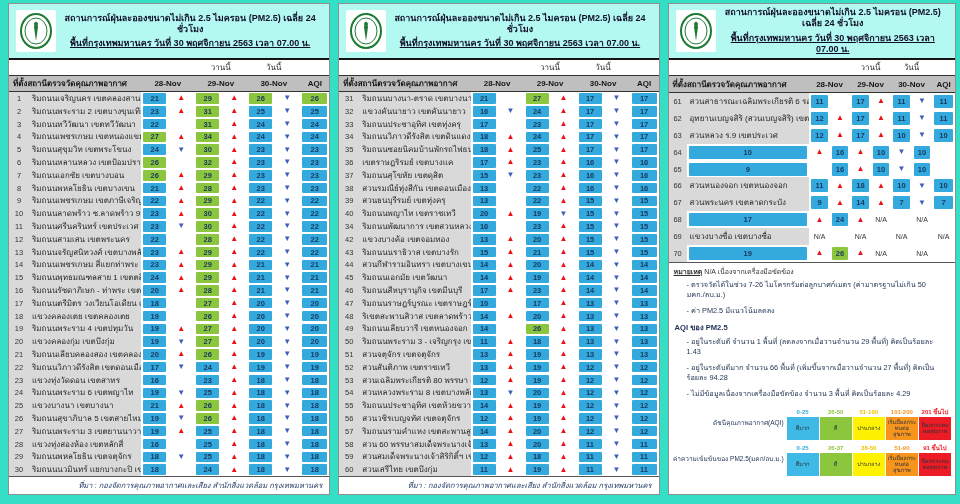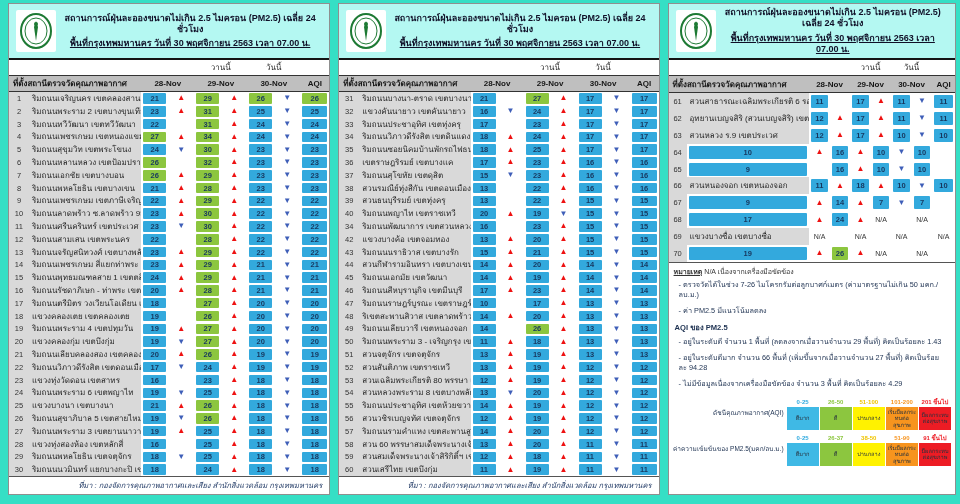--- a/index.html
+++ b/index.html
@@ -52,21 +52,21 @@
   .p3 .vbox{height:13px;}
   .vna{background:transparent !important;color:#333;font-weight:normal;font-size:7px;}
   .carr{display:flex;align-items:center;justify-content:center;font-size:8px;line-height:1;}
   .arr-up{color:#EE1111;} .arr-down{color:#3E5EB8;}
 
   
   .note{font-size:7px;color:#333;padding:3px 5px 1px;}
   .note u{font-weight:bold;}
   .summary{padding:2px 6px 0;}
   .sum-h{font-size:8px;font-weight:bold;color:#0d2a52;text-decoration:underline;margin:3px 0 4px;line-height:1.3;}
-  .sum-b{font-size:7.3px;color:#1c3050;margin:0 4px 6px;line-height:1.35;}
+  .sum-b{font-size:7.3px;color:#1c3050;margin:0 12px 6px;line-height:1.35;}
   .sum-sub{font-size:7.6px;font-weight:bold;color:#1c3050;margin:2px 0 4px;}
   .legend{margin:3px 4px 0 0;}
   .leg-row{display:flex;margin-bottom:4px;}
   .leg-label{width:118px;font-size:6.5px;color:#1c3050;text-align:right;padding:10px 3px 0 0;
     box-sizing:border-box;white-space:nowrap;overflow:hidden;}
   .leg-cells{flex:1;display:grid;grid-template-columns:repeat(5,1fr);column-gap:1px;}
   .leg-range{font-size:6px;font-weight:bold;text-align:center;height:9px;line-height:9px;white-space:nowrap;overflow:hidden;}
   .leg-box{height:21px;display:flex;align-items:center;justify-content:center;text-align:center;
     font-size:5.6px;color:#27313d;line-height:1.15;padding:1px;}
   .src{margin-top:auto;text-align:right;font-size:7.5px;font-style:italic;color:#1F3864;padding:2px 7px 3px;}
@@ -1412,20 +1412,21 @@
           <div class="cval">
             <div class="vbox" style="background: rgb(51, 169, 221);">10</div>
           </div>
           <div class="carr arr-down">▼</div>
           <div class="cval">
             <div class="vbox" style="background: rgb(51, 169, 221);">10</div>
           </div>
         </div>
         <div class="grid row">
           <div class="cnum">67</div>
+          <div class="cname">สวนพระนคร เขตลาดกระบัง</div>
           <div class="cval">
             <div class="vbox" style="background: rgb(51, 169, 221);">9</div>
           </div>
           <div class="carr arr-up">▲</div>
           <div class="cval">
             <div class="vbox" style="background: rgb(51, 169, 221);">14</div>
           </div>
           <div class="carr arr-up">▲</div>
           <div class="cval">
             <div class="vbox" style="background: rgb(51, 169, 221);">7</div>

